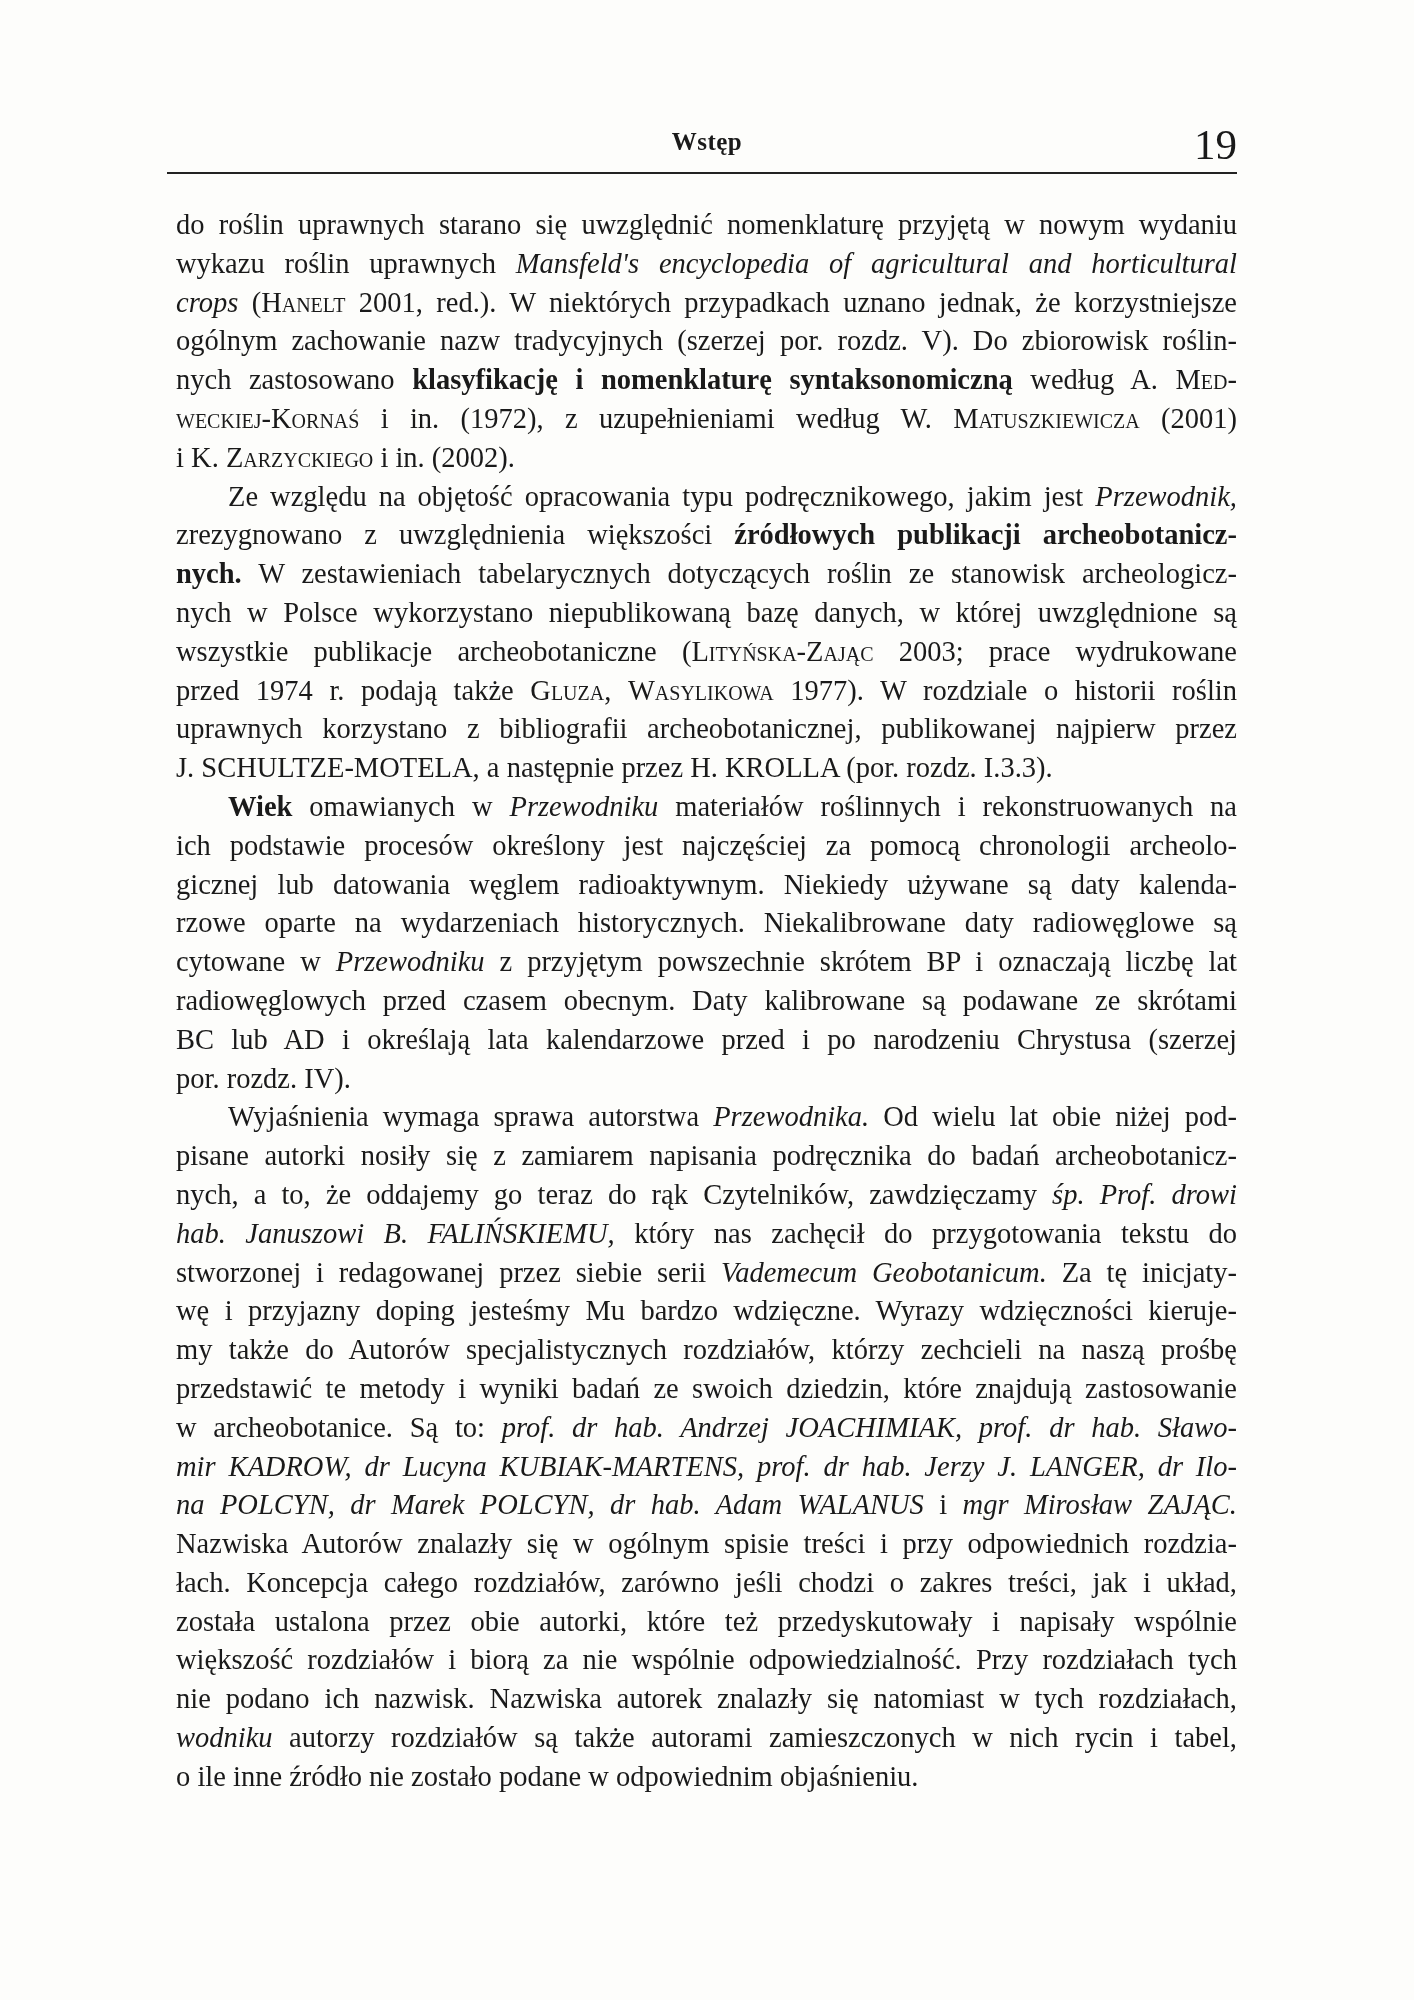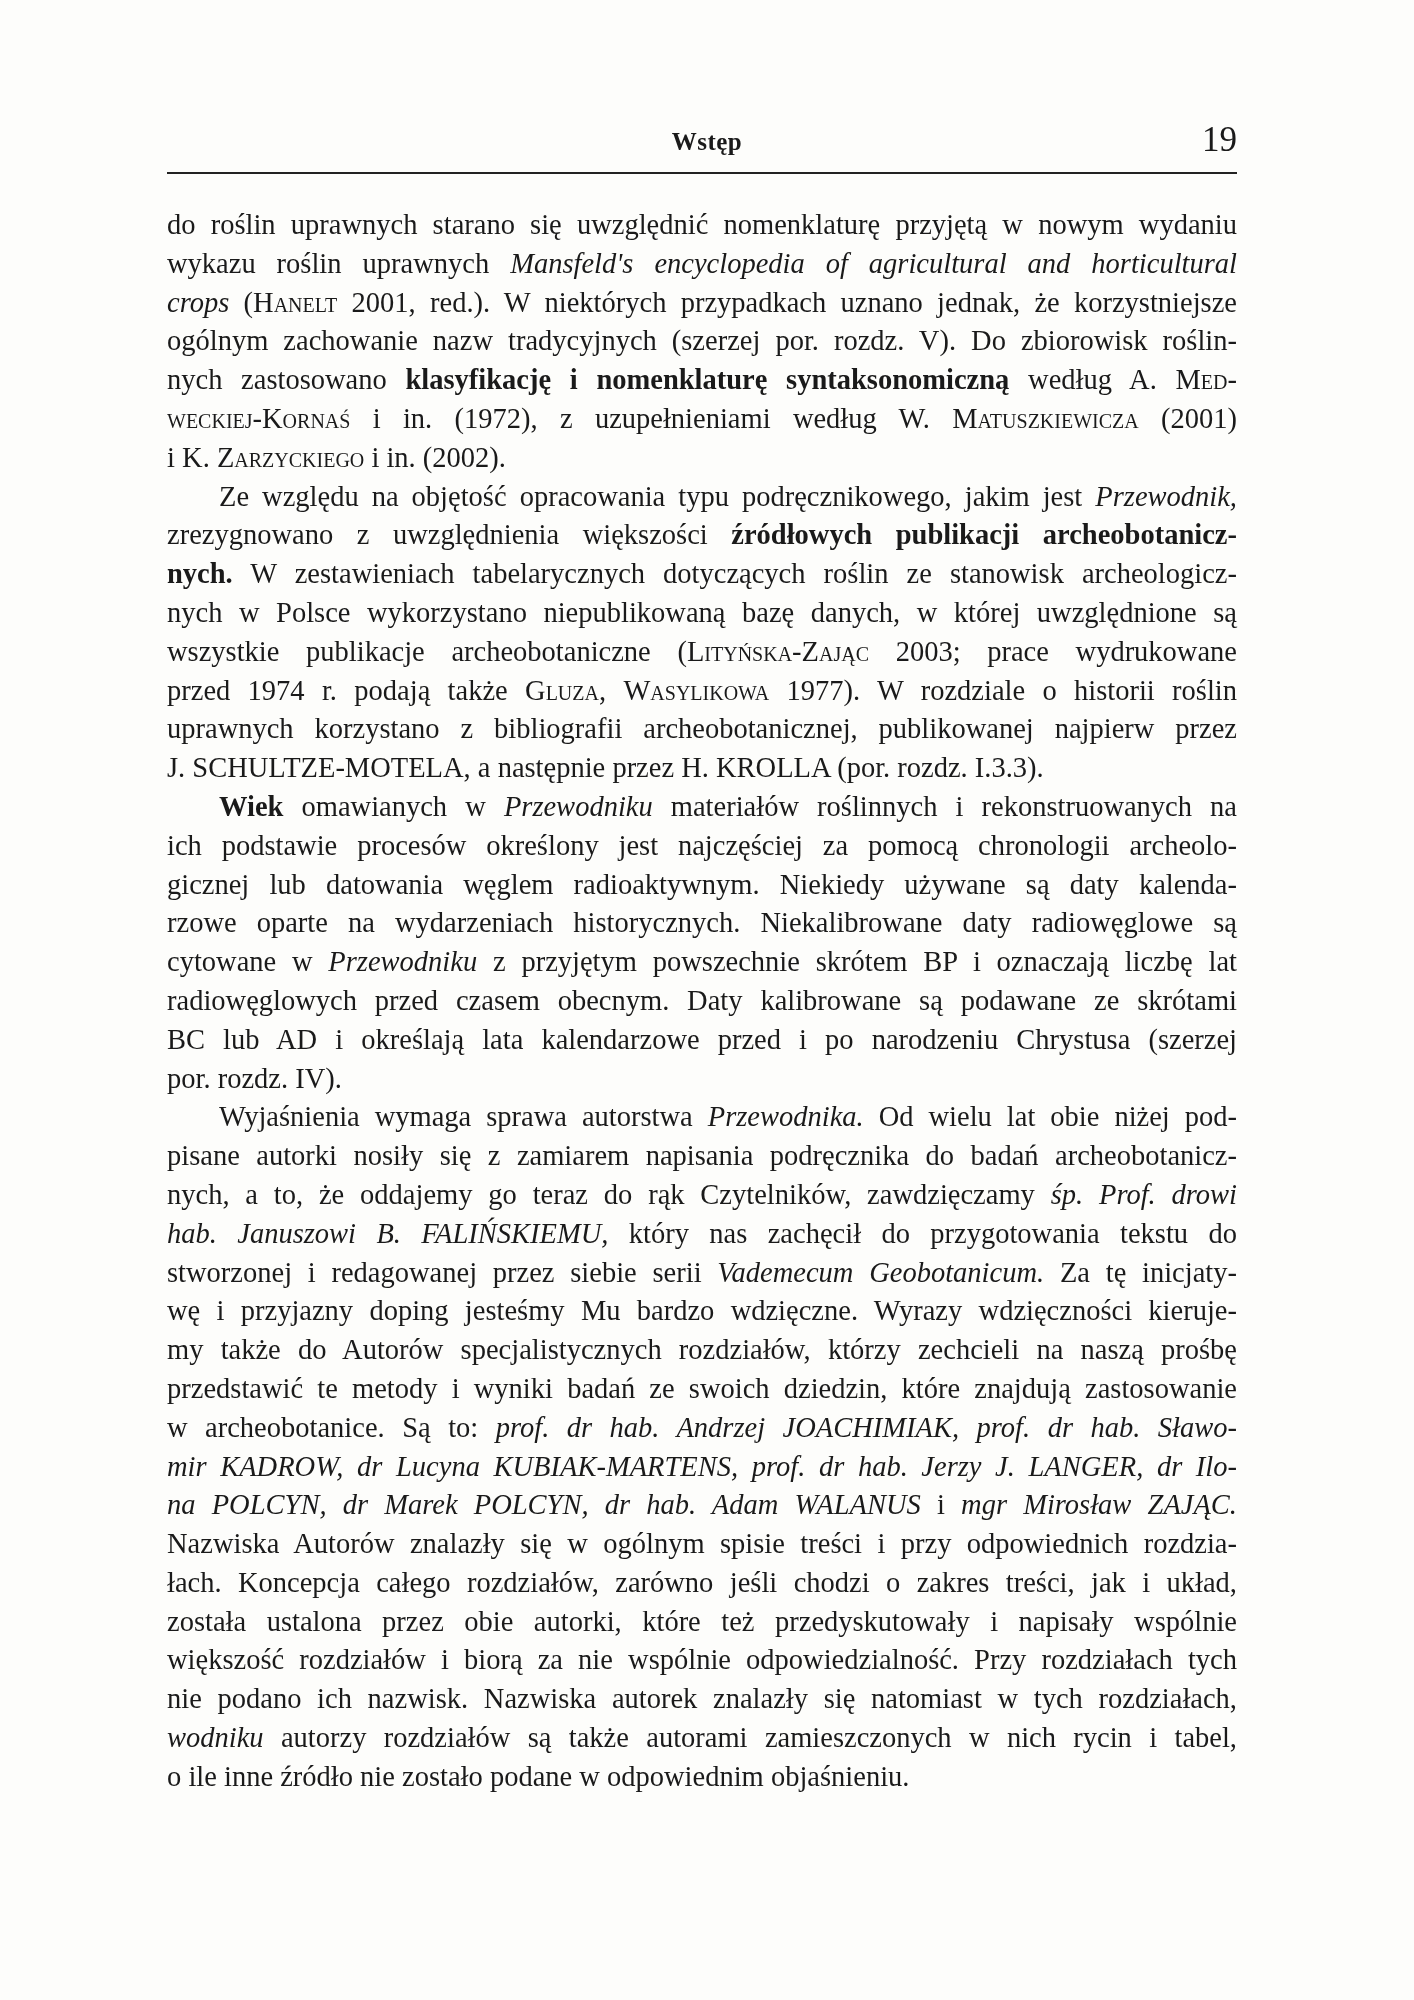--- a/index.html
+++ b/index.html
@@ -1,28 +1,28 @@
 <!DOCTYPE html>
 <html><head>
 <meta charset="utf-8">
 <style>
   html, body { margin:0; padding:0; }
   body { width:1414px; height:2000px; background:#fdfdfb; position:relative; overflow:hidden;
          font-family:"Liberation Serif", serif; color:#1a1a1a; }
   .page { position:absolute; left:0; top:16px; width:1414px; height:2000px; }
   .header-title { position:absolute; left:0; width:1414px; top:112px; text-align:center;
                   font-size:25px; font-weight:bold; letter-spacing:0.5px; }
-  .page-number { position:absolute; right:177px; top:104px; font-size:35px;margin-left:20px; }
+  .page-number { position:absolute; right:177px; top:104px; font-size:43px;margin-left:20px; }
   .header-rule { position:absolute; left:167px; width:1070px; top:156px; height:2px; background:#222; }
   .body-text { position:absolute; left:167px; top:190px; width:1070px; }
   .line { height:38.8px; line-height:38.8px; font-size:28.5px; text-align:justify; text-align-last:justify;
           white-space:nowrap; overflow:visible; }
   .line.last { text-align-last:left; }
   .line.indent { text-indent:52px; }
-  .line > span.wrap { display:block; white-space:normal; text-align:justify; text-align-last:inherit; }
+  .line > span.wrap { display:block; white-space:normal; text-align:justify; text-align-last:inherit;margin-left:9px; }
   .it { font-style:italic; }
   .b { font-weight:bold; }
   .sc { font-variant:small-caps; }
 </style>
 </head>
 <body>
 
 <div class="page">
   <div class="header-title">Wstęp</div>
   <div class="page-number">19</div>

